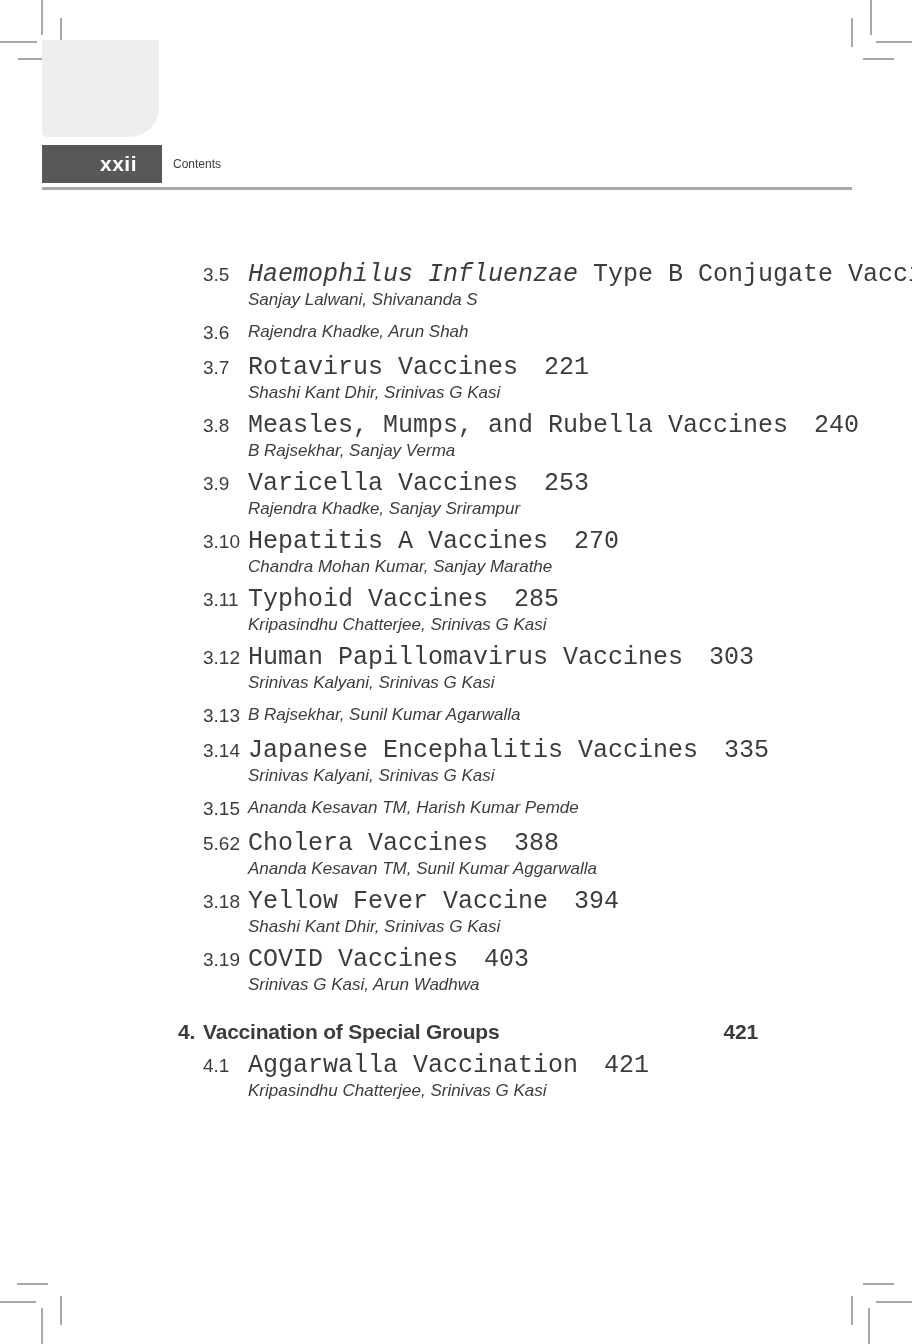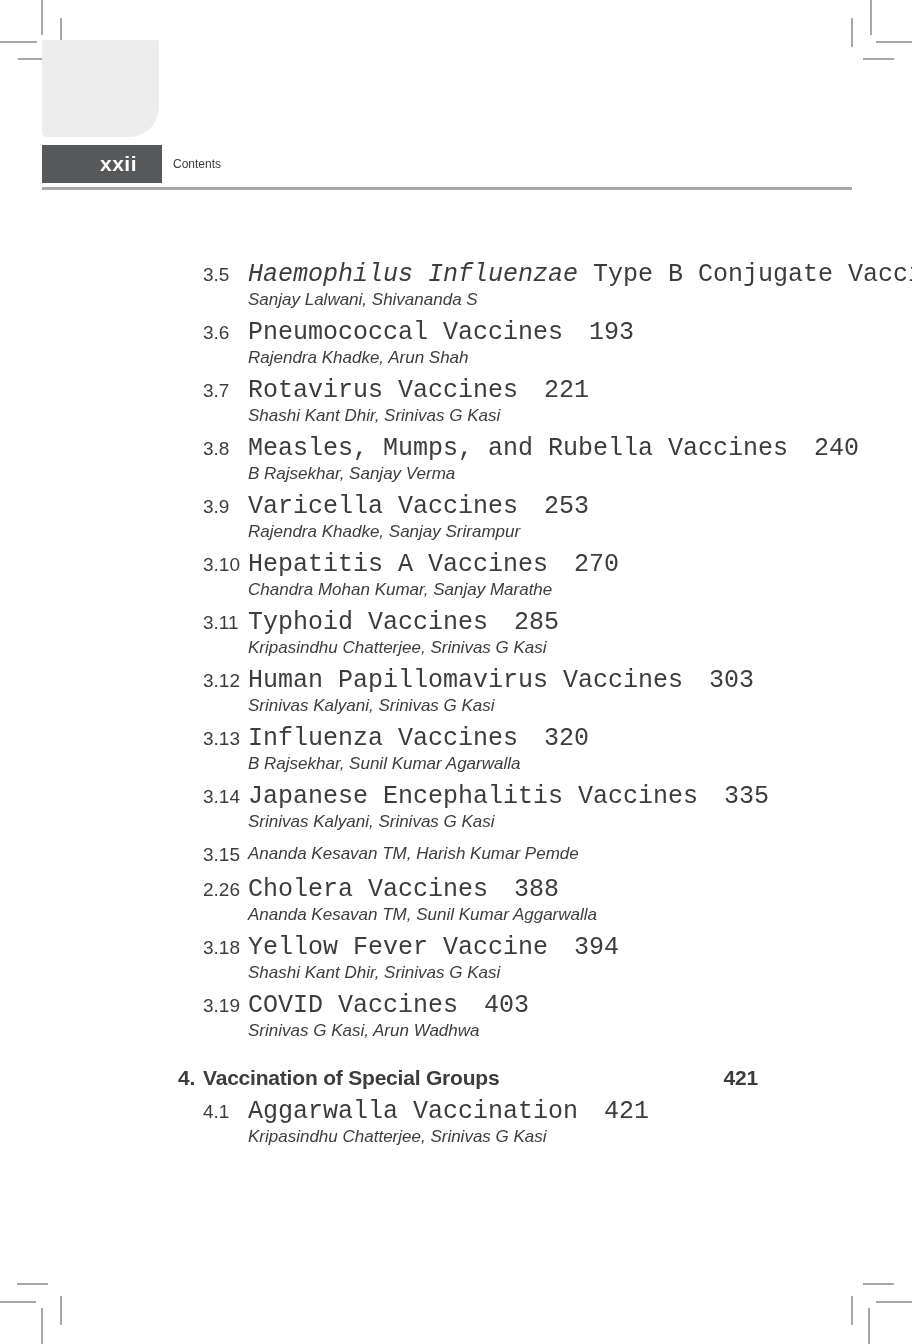--- a/index.html
+++ b/index.html
@@ -90,21 +90,20 @@
     <span class="num">3.5</span>
     <div class="body">
       <div class="title-line"><span class="ti">Haemophilus Influenzae</span><span class="tt"> Type B Conjugate Vaccines</span><span class="pg">185</span></div>
       <div class="authors">Sanjay Lalwani, Shivananda S</div>
     </div>
   </li>
 
   <li class="entry">
     <span class="num">3.6</span>
     <div class="body">
-      <div class="title-line"><span class="ti"></span><span class="tt">Pneumococcal Vaccines</span><span class="pg">193</span></div>
       <div class="authors">Rajendra Khadke, Arun Shah</div>
     </div>
   </li>
 
   <li class="entry">
     <span class="num">3.7</span>
     <div class="body">
       <div class="title-line"><span class="ti"></span><span class="tt">Rotavirus Vaccines</span><span class="pg">221</span></div>
       <div class="authors">Shashi Kant Dhir, Srinivas G Kasi</div>
     </div>
@@ -146,21 +145,20 @@
     <span class="num">3.12</span>
     <div class="body">
       <div class="title-line"><span class="ti"></span><span class="tt">Human Papillomavirus Vaccines</span><span class="pg">303</span></div>
       <div class="authors">Srinivas Kalyani, Srinivas G Kasi</div>
     </div>
   </li>
 
   <li class="entry">
     <span class="num">3.13</span>
     <div class="body">
-      <div class="title-line"><span class="ti"></span><span class="tt">Influenza Vaccines</span><span class="pg">320</span></div>
       <div class="authors">B Rajsekhar, Sunil Kumar Agarwalla</div>
     </div>
   </li>
 
   <li class="entry">
     <span class="num">3.14</span>
     <div class="body">
       <div class="title-line"><span class="ti"></span><span class="tt">Japanese Encephalitis Vaccines</span><span class="pg">335</span></div>
       <div class="authors">Srinivas Kalyani, Srinivas G Kasi</div>
     </div>
@@ -168,21 +166,21 @@
 
   <li class="entry">
     <span class="num">3.15</span>
     <div class="body">
       <div class="authors"> Ananda Kesavan TM, Harish Kumar Pemde</div>
     </div>
   </li>
 
 
   <li class="entry">
-    <span class="num">2.26</span>
+    <span class="num">5.62</span>
     <div class="body">
       <div class="title-line"><span class="ti"></span><span class="tt">Cholera Vaccines</span><span class="pg">388</span></div>
       <div class="authors">Ananda Kesavan TM, Sunil Kumar Aggarwalla</div>
     </div>
   </li>
 
   <li class="entry">
     <span class="num">3.18</span>
     <div class="body">
       <div class="title-line"><span class="ti"></span><span class="tt">Yellow Fever Vaccine</span><span class="pg">394</span></div>

